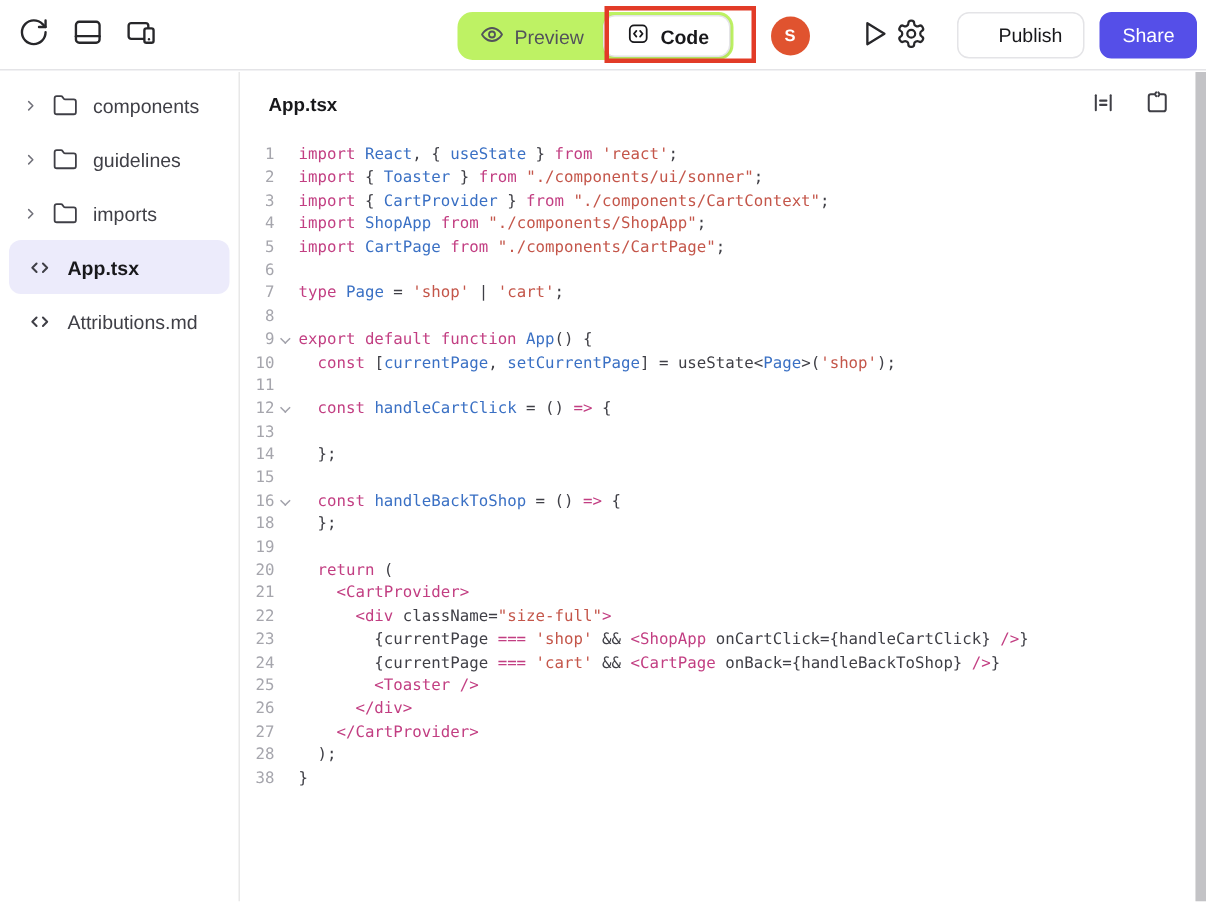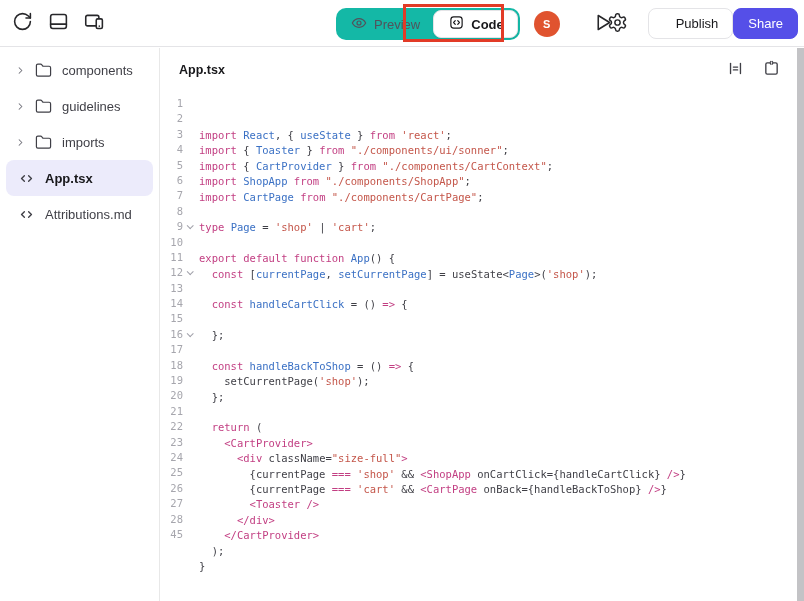--- a/index.html
+++ b/index.html
@@ -8,35 +8,35 @@
   .stage { position:relative; width:804px; height:601px; background:#fff; }
 
   
   .toolbar { position:absolute; left:0; top:0; width:804px; height:47px;
              background:#fff; border-bottom:1px solid #e4e4e7; z-index:5; }
   .icon-btn { position:absolute; width:28px; height:28px; top:9px; border:none; background:transparent;
               display:flex; align-items:center; justify-content:center; color:#27272a; cursor:pointer; }
   .icon-btn svg { stroke:#27272a; }
   .tb-refresh { left:8px; } .tb-panel { left:44px; } .tb-devices { left:80px; }
 
-  .mode-toggle { position:absolute; left:336px; top:8px; height:32px; background:#14b8a6;
+  .mode-toggle { position:absolute; left:305px; top:8px; height:32px; background:#bef264;
                  border-radius:10px; display:flex; align-items:center; padding:2px; }
   .seg { display:flex; align-items:center; gap:7px; height:28px; padding:0 13px; border:none;
          background:transparent; border-radius:8px; font-size:13px; color:#52525b; cursor:pointer; }
   .seg svg { stroke:#52525b; }
   .seg.active { background:#fff; border:1px solid #e4e4e7; color:#18181b; font-weight:600;
                 box-shadow:0 1px 2px rgba(0,0,0,.07);padding-left:15px; }
   .seg.active svg { stroke:#18181b; }
   .annotation-box { position:absolute; left:403px; top:4px; width:101px; height:38px;
                     border:3px solid var(--annotation,#e23b27); z-index:9; pointer-events:none; }
 
   .tb-right { position:absolute; right:6px; top:7px; height:33px; display:flex; align-items:center; }
   .avatar { width:26px; height:26px; border-radius:50%; background:var(--avatar,#e0532f); color:#fff;
             font-size:11px; font-weight:600; display:flex; align-items:center; justify-content:center; cursor:pointer; }
-  .tb-right .gap-lg { margin-left:16px;padding-left:27px; } .tb-right .gap-md { }
+  .tb-right .gap-lg { margin-left:16px;padding-left:27px; } .tb-right .gap-md { margin-left:10px; }
   .ghost-btn { width:28px; height:28px; border:none; background:transparent; display:flex;
                align-items:center; justify-content:center; cursor:pointer; }
   .ghost-btn svg { stroke:#27272a; }
   .btn { height:31px; border-radius:8px; font-size:13px; display:flex; align-items:center;
          padding:0 14px; cursor:pointer; }
   .btn.outline { background:#fff; border:1px solid #e4e4e7; color:#18181b; }
   .btn.primary { background:var(--accent,#554fe8); border:1px solid var(--accent,#554fe8); color:#fff; }
 
   
   .sidebar { position:absolute; left:0; top:48px; width:160px; height:553px; background:#fff;
@@ -58,21 +58,21 @@
   .ed-actions .ghost-btn { width:24px; height:24px; }
   .ed-actions svg { stroke:#3f3f46; }
 
   .code { padding-top:4px; font-family:"DejaVu Sans Mono","Liberation Mono",monospace;
           font-size:10.5px; }
   .cline { display:flex; height:15.4px; line-height:15.4px; white-space:pre; }
   .cline .ln { width:22px; text-align:right; color:#a6a6ad; flex:none; user-select:none; }
   .cline .foldc { width:13px; flex:none; display:flex; align-items:center; justify-content:center; }
   .caret-v { width:5px; height:5px; border-right:1.3px solid #a1a1aa; border-bottom:1.3px solid #a1a1aa;
              transform:rotate(45deg) translateY(-1px); }
-  .cline .src { margin-left:3px;margin-top:32px; }
+  .cline .src { margin-left:3px; }
   .tok-k { color:var(--tk,#c23e82); }
   .tok-i { color:var(--ti,#3a70c4); }
   .tok-s { color:var(--ts,#c4564a); }
   .tok-p { color:var(--tp,#3f3f46); }
 
   
   .scrollbar { position:absolute; right:0; top:48px; width:7px; height:553px; background:#f1f1f1; }
   .scroll-thumb { position:absolute; left:0; top:0; width:7px; height:553px; background:#c3c3c6; }
 </style>
 </head>
@@ -251,33 +251,32 @@
         <div class="cline"><span class="ln">7</span><span class="foldc"></span><span class="src"><span class="tok-k">type</span><span class="tok-p"> </span><span class="tok-i">Page</span><span class="tok-p"> = </span><span class="tok-s">'shop'</span><span class="tok-p"> | </span><span class="tok-s">'cart'</span><span class="tok-p">;</span></span></div>
         <div class="cline"><span class="ln">8</span><span class="foldc"></span><span class="src"></span></div>
         <div class="cline"><span class="ln">9</span><span class="foldc"><span class="caret-v"></span></span><span class="src"><span class="tok-k">export default function</span><span class="tok-p"> </span><span class="tok-i">App</span><span class="tok-p">() {</span></span></div>
         <div class="cline"><span class="ln">10</span><span class="foldc"></span><span class="src"><span class="tok-p">  </span><span class="tok-k">const</span><span class="tok-p"> [</span><span class="tok-i">currentPage</span><span class="tok-p">, </span><span class="tok-i">setCurrentPage</span><span class="tok-p">] = useState&lt;</span><span class="tok-i">Page</span><span class="tok-p">&gt;(</span><span class="tok-s">'shop'</span><span class="tok-p">);</span></span></div>
         <div class="cline"><span class="ln">11</span><span class="foldc"></span><span class="src"></span></div>
         <div class="cline"><span class="ln">12</span><span class="foldc"><span class="caret-v"></span></span><span class="src"><span class="tok-p">  </span><span class="tok-k">const</span><span class="tok-p"> </span><span class="tok-i">handleCartClick</span><span class="tok-p"> = () </span><span class="tok-k">=&gt;</span><span class="tok-p"> {</span></span></div>
         <div class="cline"><span class="ln">13</span><span class="foldc"></span></div>
         <div class="cline"><span class="ln">14</span><span class="foldc"></span><span class="src"><span class="tok-p">  };</span></span></div>
         <div class="cline"><span class="ln">15</span><span class="foldc"></span><span class="src"></span></div>
         <div class="cline"><span class="ln">16</span><span class="foldc"><span class="caret-v"></span></span><span class="src"><span class="tok-p">  </span><span class="tok-k">const</span><span class="tok-p"> </span><span class="tok-i">handleBackToShop</span><span class="tok-p"> = () </span><span class="tok-k">=&gt;</span><span class="tok-p"> {</span></span></div>
-        <div class="cline"><span class="ln">17</span><span class="foldc"></span><span class="src"><span class="tok-p">    setCurrentPage(</span><span class="tok-s">'shop'</span><span class="tok-p">);</span></span></div>
         <div class="cline"><span class="ln">18</span><span class="foldc"></span><span class="src"><span class="tok-p">  };</span></span></div>
         <div class="cline"><span class="ln">19</span><span class="foldc"></span><span class="src"></span></div>
         <div class="cline"><span class="ln">20</span><span class="foldc"></span><span class="src"><span class="tok-p">  </span><span class="tok-k">return</span><span class="tok-p"> (</span></span></div>
         <div class="cline"><span class="ln">21</span><span class="foldc"></span><span class="src"><span class="tok-p">    </span><span class="tok-k">&lt;CartProvider&gt;</span></span></div>
         <div class="cline"><span class="ln">22</span><span class="foldc"></span><span class="src"><span class="tok-p">      </span><span class="tok-k">&lt;div</span><span class="tok-p"> className=</span><span class="tok-s">"size-full"</span><span class="tok-k">&gt;</span></span></div>
         <div class="cline"><span class="ln">23</span><span class="foldc"></span><span class="src"><span class="tok-p">        {currentPage </span><span class="tok-k">===</span><span class="tok-p"> </span><span class="tok-s">'shop'</span><span class="tok-p"> &amp;&amp; </span><span class="tok-k">&lt;ShopApp</span><span class="tok-p"> onCartClick={handleCartClick} </span><span class="tok-k">/&gt;</span><span class="tok-p">}</span></span></div>
         <div class="cline"><span class="ln">24</span><span class="foldc"></span><span class="src"><span class="tok-p">        {currentPage </span><span class="tok-k">===</span><span class="tok-p"> </span><span class="tok-s">'cart'</span><span class="tok-p"> &amp;&amp; </span><span class="tok-k">&lt;CartPage</span><span class="tok-p"> onBack={handleBackToShop} </span><span class="tok-k">/&gt;</span><span class="tok-p">}</span></span></div>
         <div class="cline"><span class="ln">25</span><span class="foldc"></span><span class="src"><span class="tok-p">        </span><span class="tok-k">&lt;Toaster /&gt;</span></span></div>
         <div class="cline"><span class="ln">26</span><span class="foldc"></span><span class="src"><span class="tok-p">      </span><span class="tok-k">&lt;/div&gt;</span></span></div>
         <div class="cline"><span class="ln">27</span><span class="foldc"></span><span class="src"><span class="tok-p">    </span><span class="tok-k">&lt;/CartProvider&gt;</span></span></div>
         <div class="cline"><span class="ln">28</span><span class="foldc"></span><span class="src"><span class="tok-p">  );</span></span></div>
-        <div class="cline"><span class="ln">45</span><span class="foldc"></span><span class="src"><span class="tok-p">}</span></span></div>
+        <div class="cline"><span class="ln">38</span><span class="foldc"></span><span class="src"><span class="tok-p">}</span></span></div>
       </div>
   </div>
 
   <div class="scrollbar">
     <div class="scroll-thumb"></div>
   </div>
 
 </div>
 
 </body></html>

